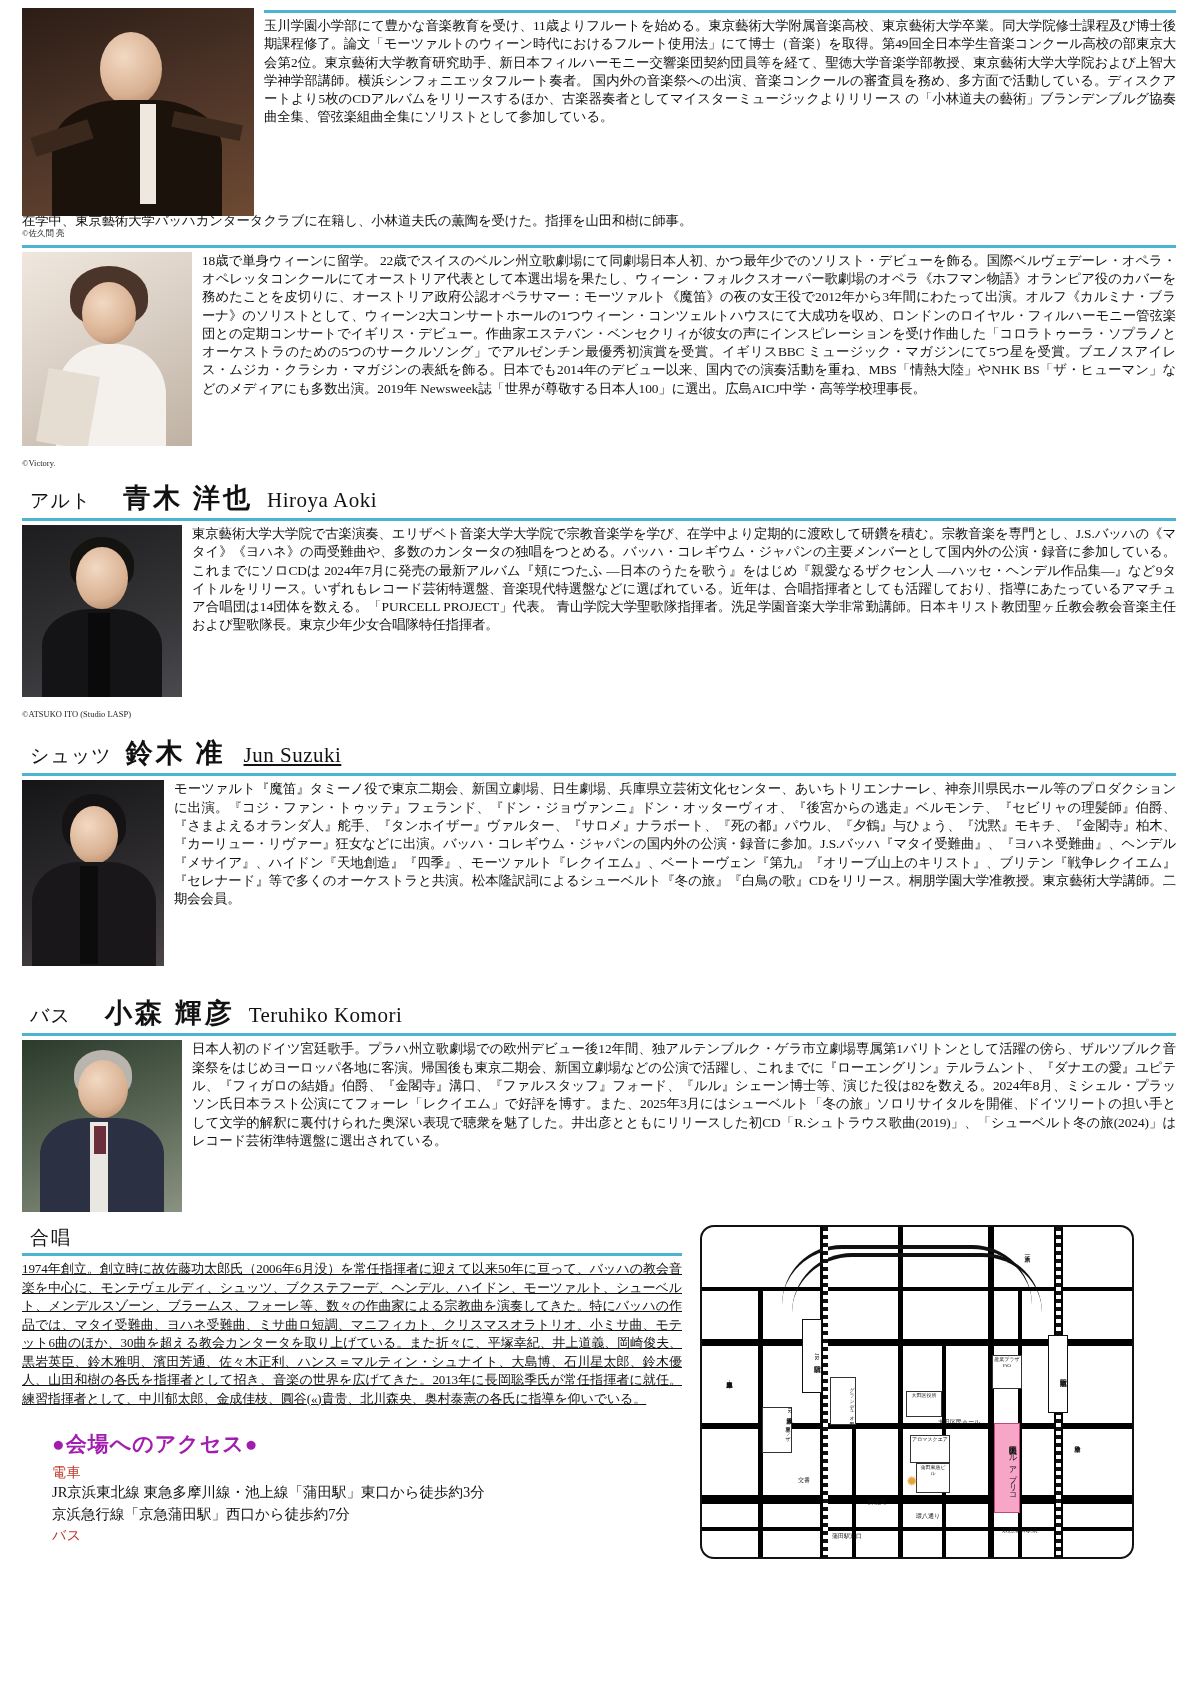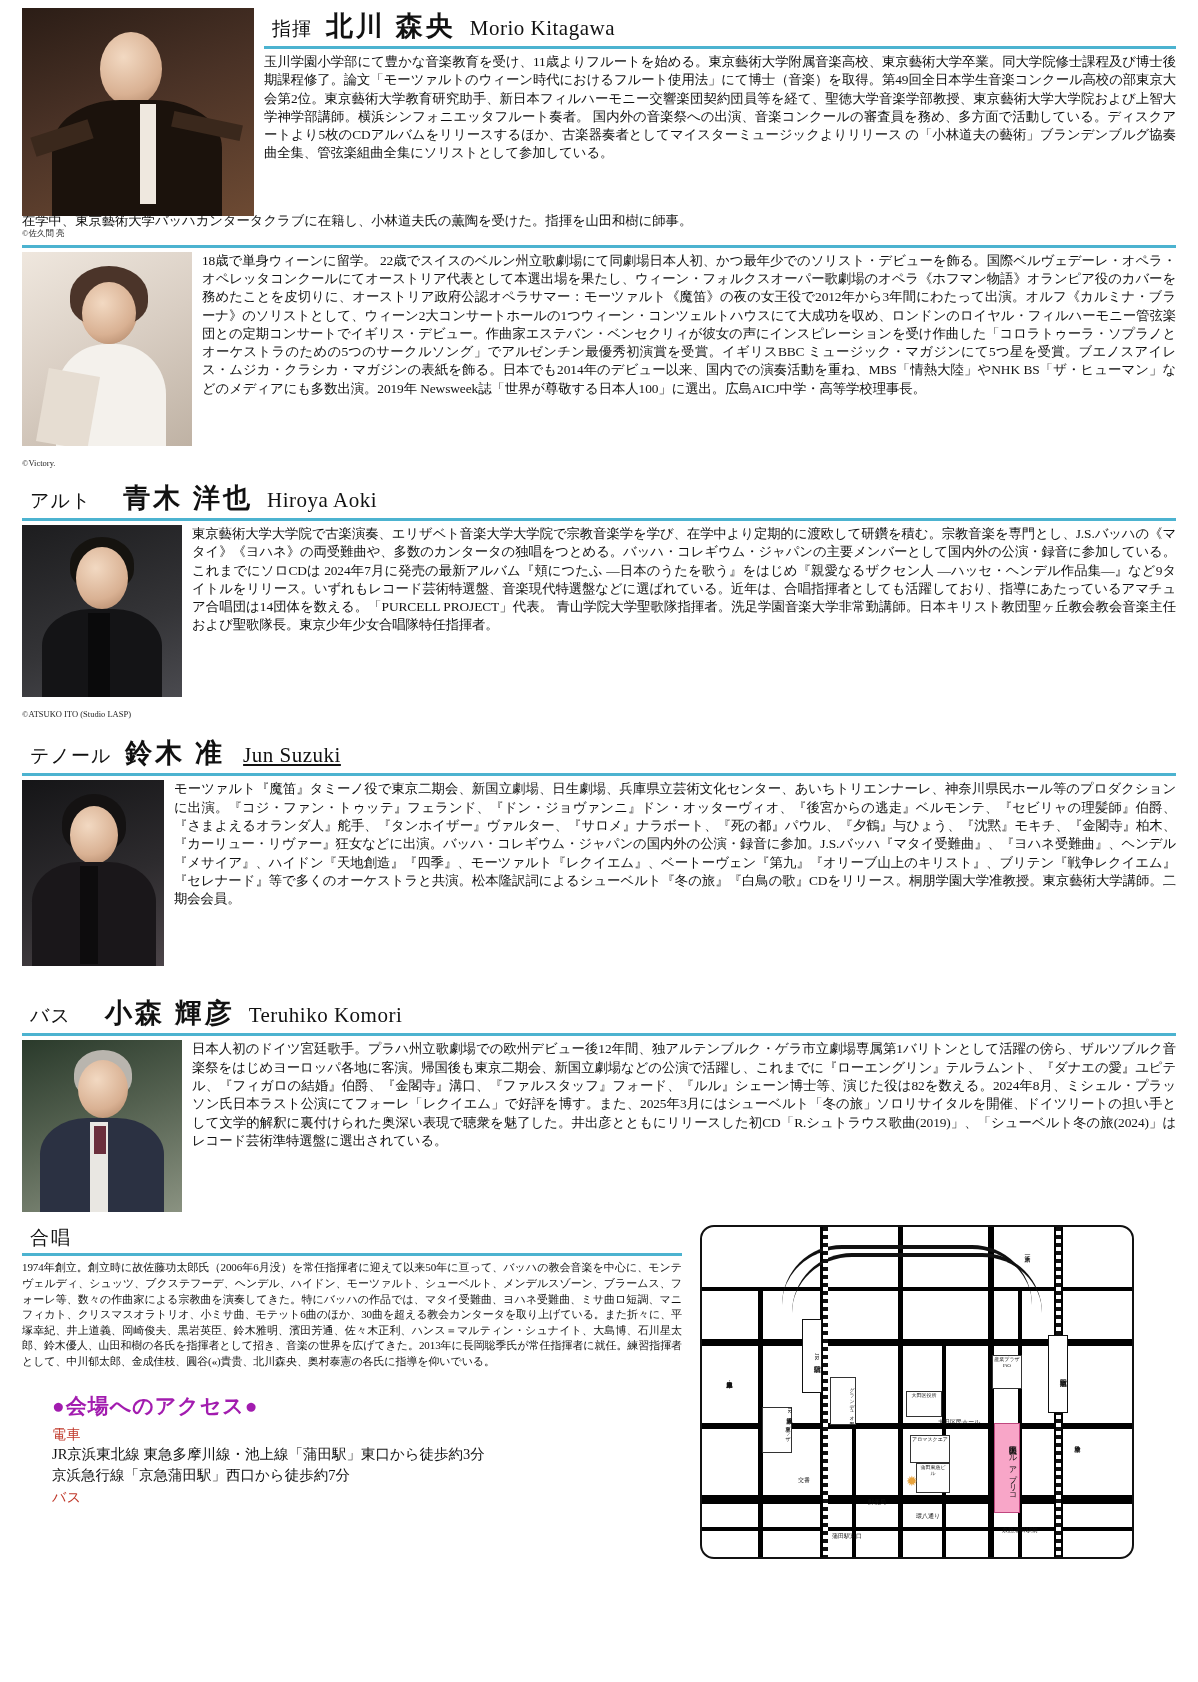--- a/index.html
+++ b/index.html
@@ -115,24 +115,25 @@
   .chorus-head {
     display: flex;
     align-items: baseline;
     gap: 22px;
     padding-left: 8px;
   }
   .chorus-role { font-size: 19px; letter-spacing: 2px; }
   .chorus-name { font-size: 28px; font-weight: bold; letter-spacing: 4px; }
   .chorus-text {
     flex: 0 0 640px;
-    font-size: 11px;
+    font-size: 13px;
     line-height: 1.42;
     text-align: justify;
     letter-spacing: -0.1px;
+    text-decoration: underline;
   }
 
   
   .access {
     margin-top: 22px;
     padding-left: 30px;
   }
   .access-title {
     font-size: 21px;
     font-weight: bold;
@@ -239,25 +240,20 @@
         <div class="photo ph-kitagawa">
           <div class="face" style="left:78px;top:24px;width:62px;height:74px;"></div>
           <div class="torso" style="left:30px;top:92px;width:170px;height:120px;background:#1b120c;"></div>
           <div style="position:absolute;left:118px;top:96px;width:16px;height:100px;background:#efe8df;"></div>
           <div style="position:absolute;left:10px;top:120px;width:60px;height:20px;background:#3a281c;transform:rotate(-18deg);"></div>
           <div style="position:absolute;left:150px;top:110px;width:70px;height:16px;background:#3a281c;transform:rotate(12deg);"></div>
         </div>
         <div class="credit">©佐久間 亮</div>
       </div>
       <div style="flex:1 1 auto;">
-        <div class="perf-head">
-          <span class="perf-role">指揮</span>
-          <span class="perf-name-ja">北川 森央</span>
-          <span class="perf-name-en">Morio Kitagawa</span>
-        </div>
         <div class="rule blue"></div>
         <div class="bio">玉川学園小学部にて豊かな音楽教育を受け、11歳よりフルートを始める。東京藝術大学附属音楽高校、東京藝術大学卒業。同大学院修士課程及び博士後期課程修了。論文「モーツァルトのウィーン時代におけるフルート使用法」にて博士（音楽）を取得。第49回全日本学生音楽コンクール高校の部東京大会第2位。東京藝術大学教育研究助手、新日本フィルハーモニー交響楽団契約団員等を経て、聖徳大学音楽学部教授、東京藝術大学大学院および上智大学神学部講師。横浜シンフォニエッタフルート奏者。 国内外の音楽祭への出演、音楽コンクールの審査員を務め、多方面で活動している。ディスクアートより5枚のCDアルバムをリリースするほか、古楽器奏者としてマイスターミュージックよりリリース の「小林道夫の藝術」ブランデンブルグ協奏曲全集、管弦楽組曲全集にソリストとして参加している。</div>
       </div>
     </div>
     <div class="bio-after" style="margin-top:-26px;">在学中、東京藝術大学バッハカンタータクラブに在籍し、小林道夫氏の薫陶を受けた。指揮を山田和樹に師事。</div>
   </div>
 
   <div class="perf" style="margin-top:14px;">
     <div class="rule blue"></div>
     <div class="perf-body">
@@ -291,21 +287,21 @@
           <div style="position:absolute;left:66px;top:88px;width:22px;height:86px;background:#0a0a0b;"></div>
         </div>
         <div class="credit">©ATSUKO ITO (Studio LASP)</div>
       </div>
       <div class="bio">東京藝術大学大学院で古楽演奏、エリザベト音楽大学大学院で宗教音楽学を学び、在学中より定期的に渡欧して研鑽を積む。宗教音楽を専門とし、J.S.バッハの《マタイ》《ヨハネ》の両受難曲や、多数のカンタータの独唱をつとめる。バッハ・コレギウム・ジャパンの主要メンバーとして国内外の公演・録音に参加している。これまでにソロCDは 2024年7月に発売の最新アルバム『頬につたふ ―日本のうたを歌う』をはじめ『親愛なるザクセン人 ―ハッセ・ヘンデル作品集―』など9タイトルをリリース。いずれもレコード芸術特選盤、音楽現代特選盤などに選ばれている。近年は、合唱指揮者としても活躍しており、指導にあたっているアマチュア合唱団は14団体を数える。「PURCELL PROJECT」代表。 青山学院大学聖歌隊指揮者。洗足学園音楽大学非常勤講師。日本キリスト教団聖ヶ丘教会教会音楽主任および聖歌隊長。東京少年少女合唱隊特任指揮者。</div>
     </div>
   </div>
 
   <div class="perf" style="margin-top:16px;">
     <div class="perf-head">
-      <span class="perf-role">テノール</span>
+      <span class="perf-role">シュッツ</span>
       <span class="perf-name-ja">鈴木 准</span>
       <span class="perf-name-en" style="margin-left:4px;text-decoration:underline;">Jun Suzuki</span>
     </div>
     <div class="rule blue"></div>
     <div class="perf-body">
       <div class="photo-wrap">
         <div class="photo ph-suzuki" style="height:186px;">
           <div style="position:absolute;left:40px;top:14px;width:64px;height:58px;border-radius:50% 50% 40% 40%;background:#141212;"></div>
           <div class="face" style="left:48px;top:26px;width:48px;height:58px;"></div>
           <div style="position:absolute;left:10px;top:82px;width:124px;height:104px;border-radius:38% 38% 0 0;background:#1a171a;"></div>

